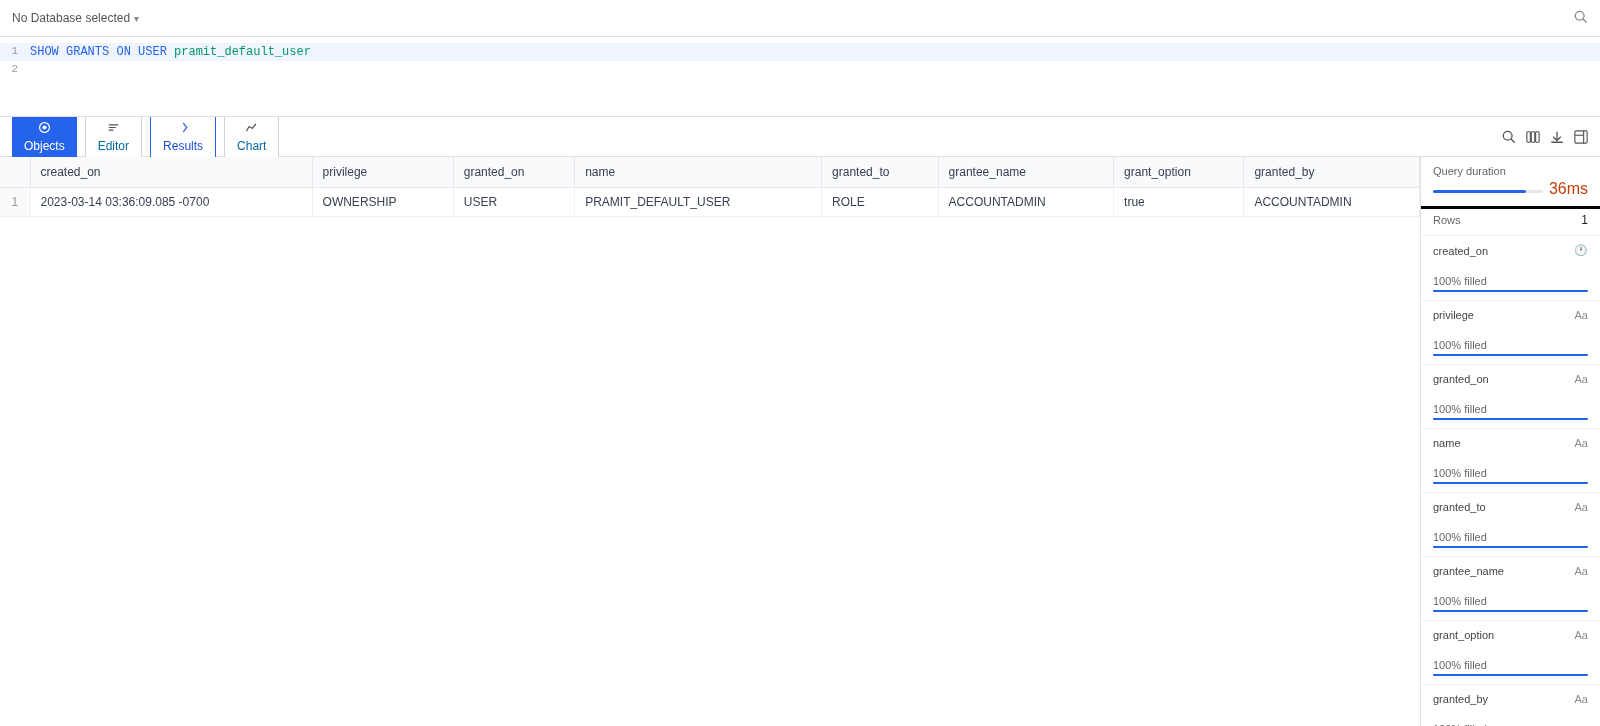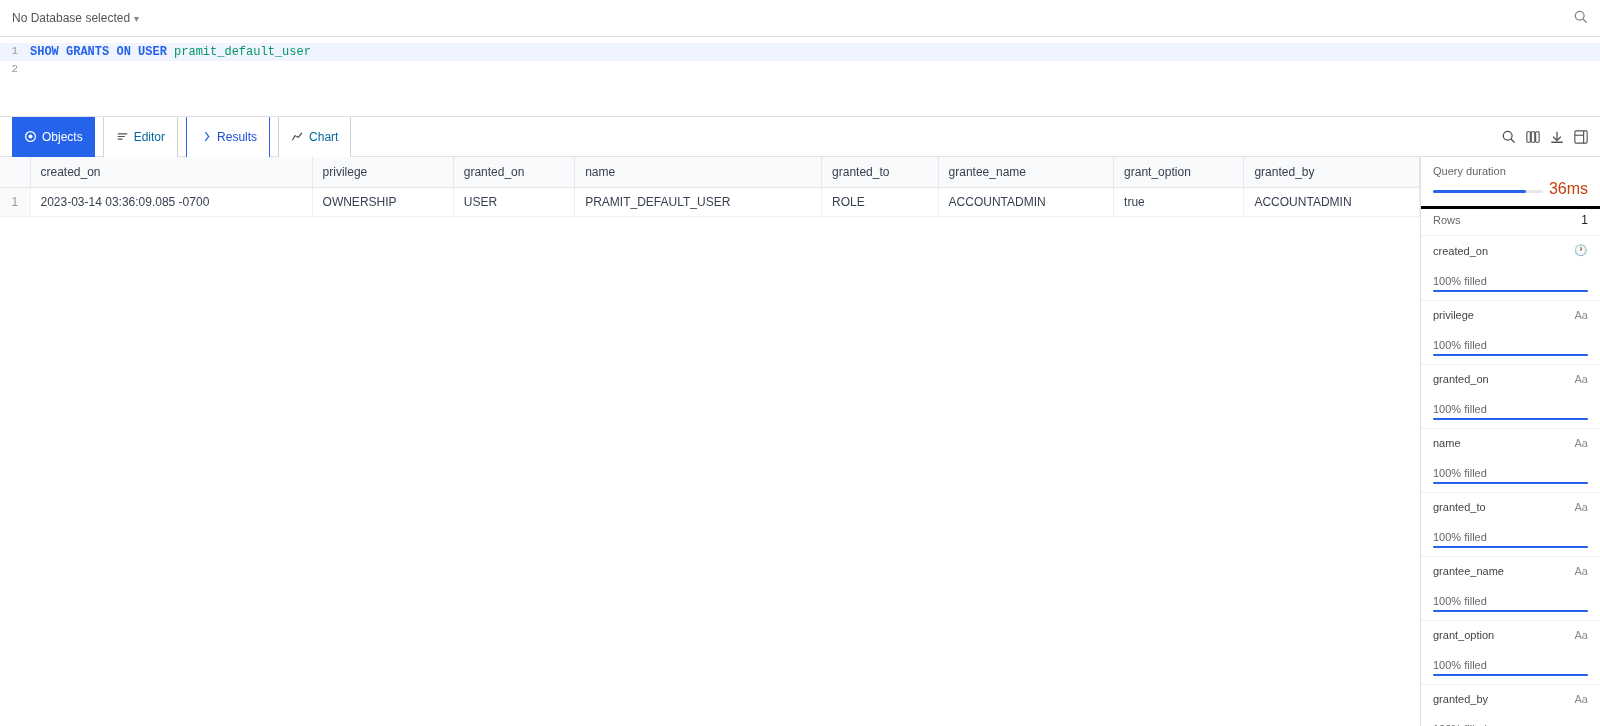--- a/index.html
+++ b/index.html
@@ -23,34 +23,34 @@
       min-height: 80px; position: relative;
     }
     .editor-line {
       display: flex; align-items: flex-start; padding: 2px 0;
     }
     .line-number {
       width: 30px; text-align: right; padding-right: 12px; color: #999; font-size: 11px; user-select: none; flex-shrink: 0;
     }
     .line-content { flex: 1; }
     .line-active { background: #f0f4ff; }
-    .kw { color: #2563eb; font-weight: 700; }
+    .kw { color: #2563eb; font-weight: 400; }
     .literal { color: #059669; }
 
     
     .toolbar {
       display: flex; align-items: center; justify-content: space-between;
       padding: 6px 12px; border-bottom: 1px solid #e0e0e0; background: #fff; height: 40px;
     }
     .toolbar-left { display: flex; align-items: center; gap: 8px; }
     .toolbar-right { display: flex; align-items: center; gap: 10px; }
 
     .btn {
       display: flex; align-items: center; gap: 5px; padding: 22px 12px;
-      border-radius: 4px; border: none; cursor: pointer; font-size: 12px; font-weight: 500;
+      border-radius: 4px; border: none; cursor: pointer; font-size: 12px; font-weight: 500; flex-direction: column;
     }
     .btn-blue { background: #2563eb; color: #fff; }
     .btn-outline { background: #fff; color: #0369a1; border: 1px solid #d1d5db; }
     .btn-outline-blue { background: #fff; color: #1d4ed8; border: 1px solid #2563eb; }
 
     .toolbar-icon { color: #555; cursor: pointer; font-size: 14px; display: flex; align-items: center; }
 
     
     .main-content {
       display: flex; flex: 1; overflow: hidden;

